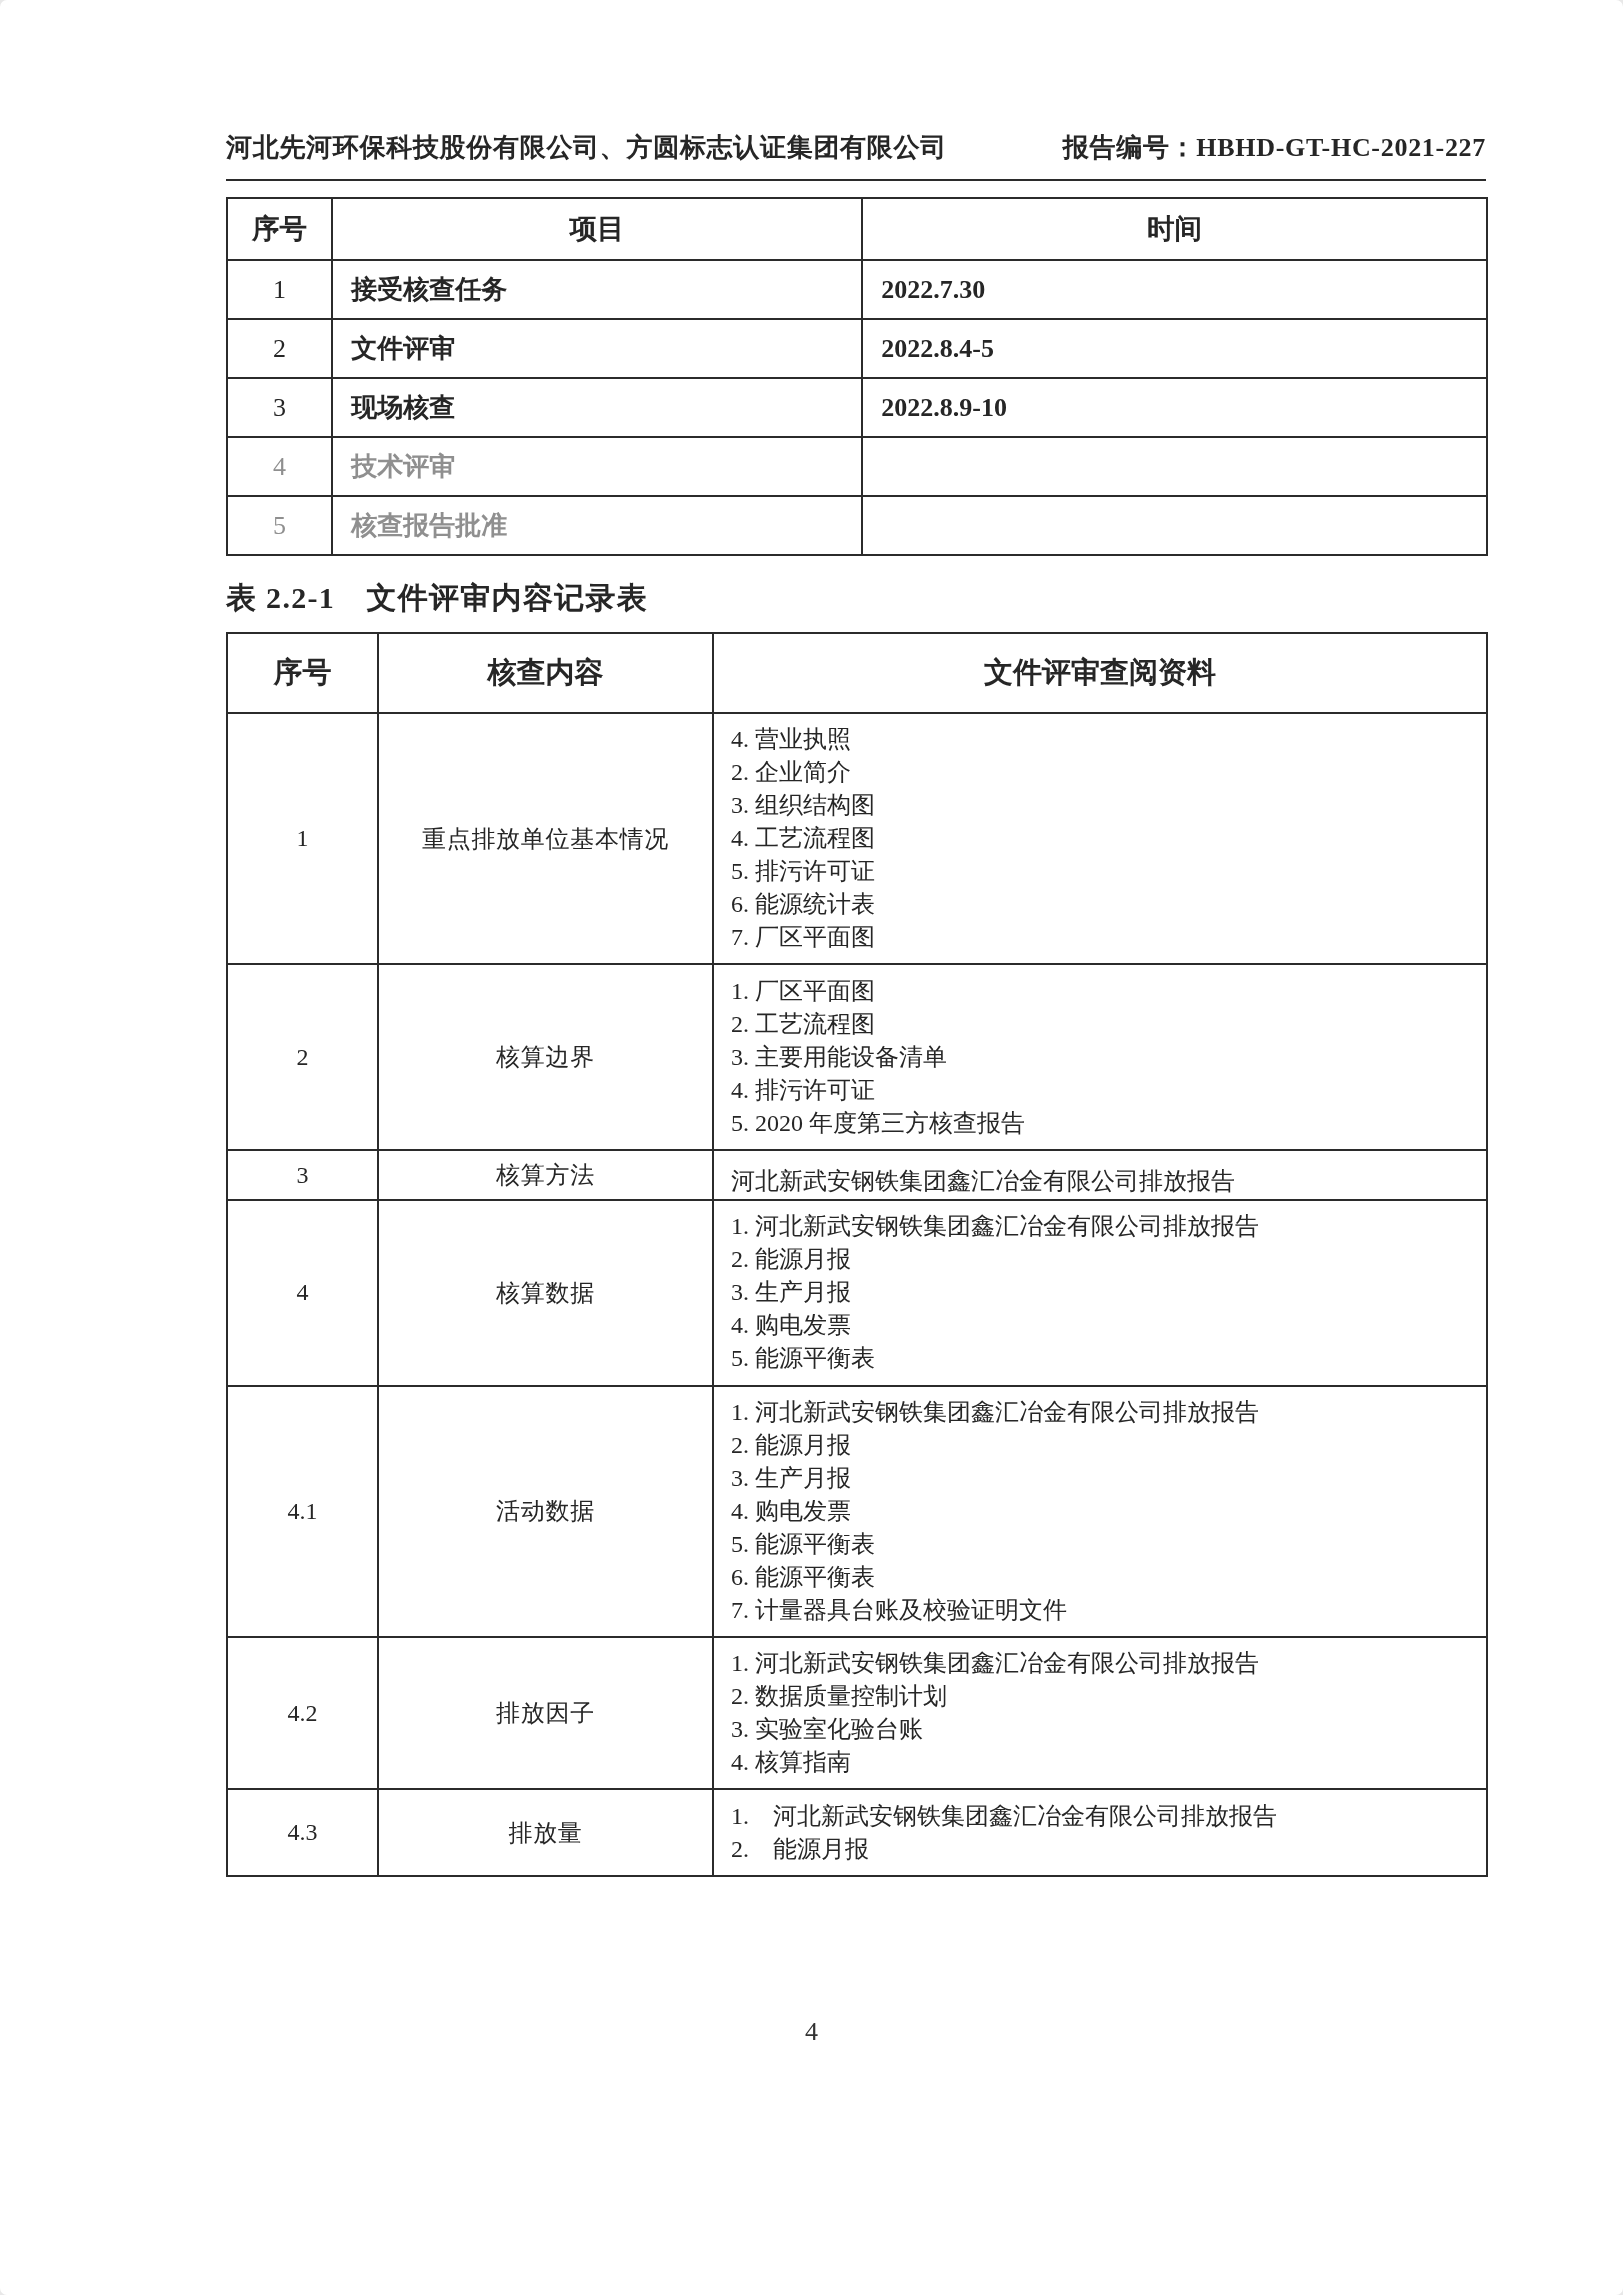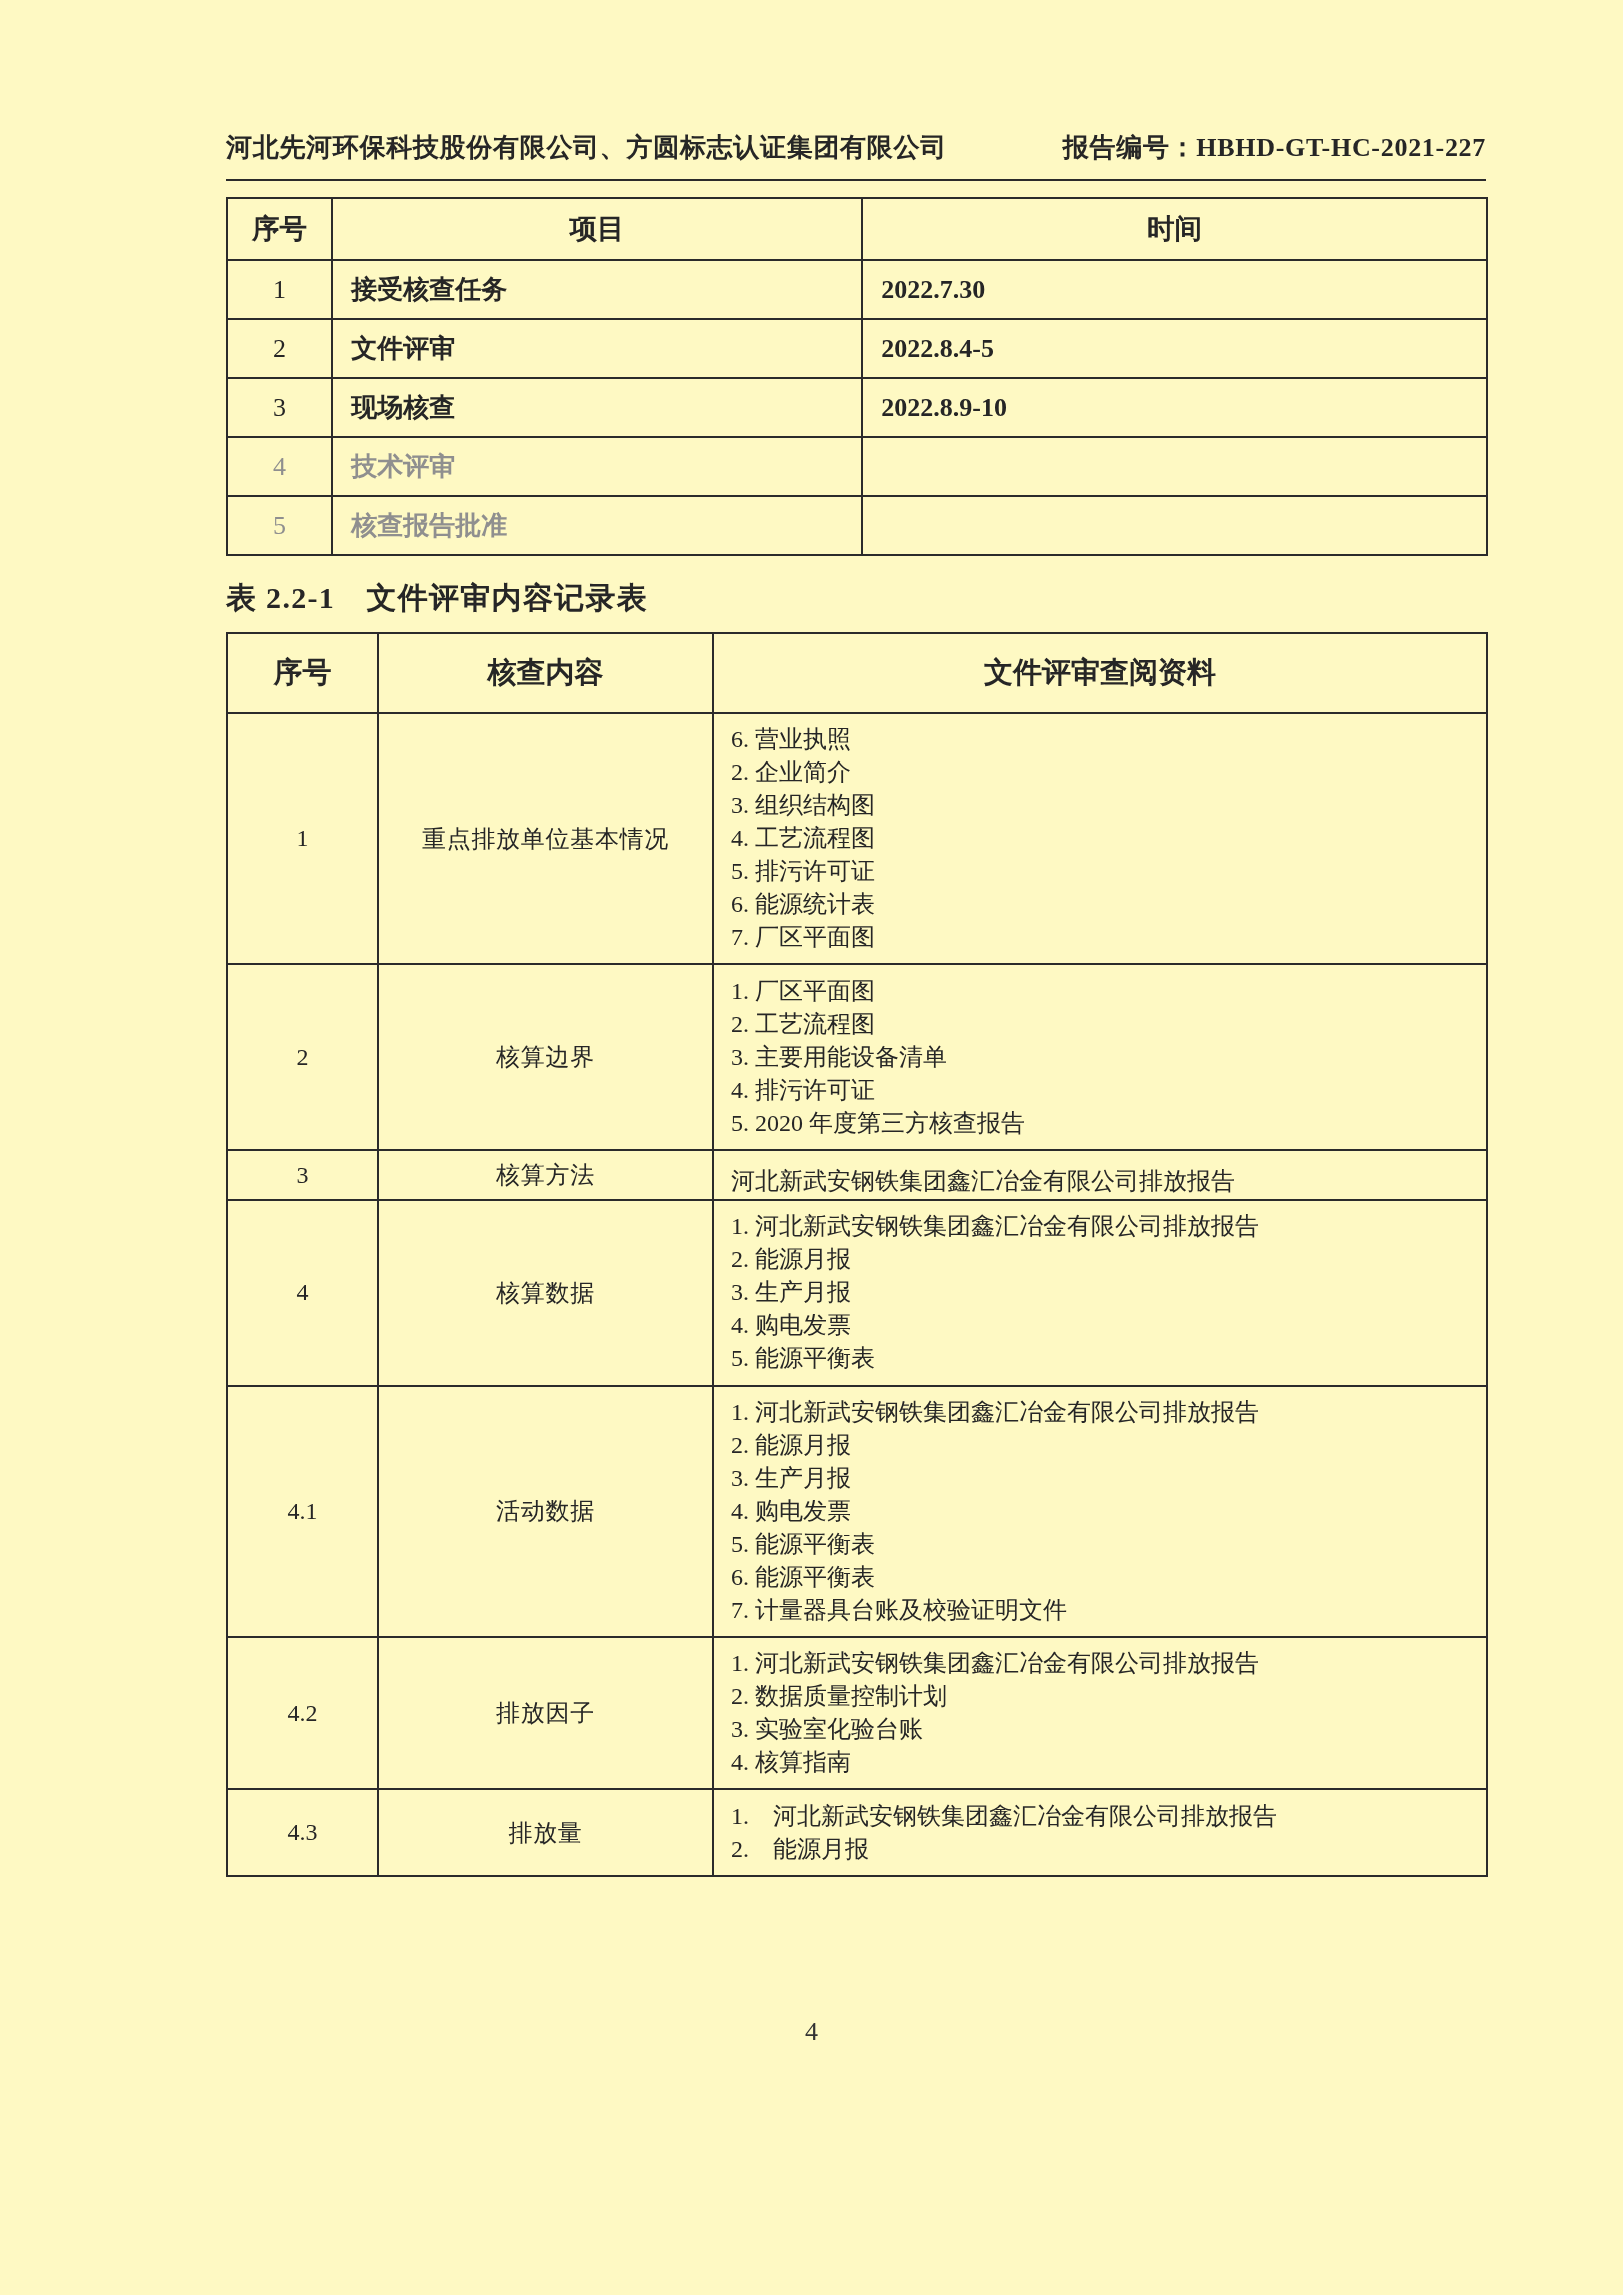--- a/index.html
+++ b/index.html
@@ -1,24 +1,25 @@
 <!DOCTYPE html>
 <html style="font-size:10.5px"><head>
 <meta charset="utf-8">
 <style>
   * { margin: 0; padding: 0; box-sizing: border-box; }
   html, body { background: #e8e8e8; }
   .page {
     position: relative;
     width: 1623px;
     height: 2295px;
-    background: #fef9c3;
+    background: #ffffff;
     font-family: "Liberation Serif", "DejaVu Serif", serif;
     color: #262626;
     overflow: hidden;
+    border-radius: 7px;
   }
   .content {
     position: absolute;
     left: 226px;
     top: 0;
     width: 1260px;
   }
   
   .doc-header {
     display: flex;
@@ -183,21 +184,21 @@
           <th>核查内容</th>
           <th>文件评审查阅资料</th>
         </tr>
       </thead>
       <tbody>
           <tr>
             <td class="c-no">1</td>
             <td class="c-content">重点排放单位基本情况</td>
             <td class="c-materials">
               <ul class="materials">
-                <li>6. 营业执照</li>
+                <li>4. 营业执照</li>
                 <li>2. 企业简介</li>
                 <li>3. 组织结构图</li>
                 <li>4. 工艺流程图</li>
                 <li>5. 排污许可证</li>
                 <li>6. 能源统计表</li>
                 <li>7. 厂区平面图</li>
               </ul>
             </td>
           </tr>
           <tr>

